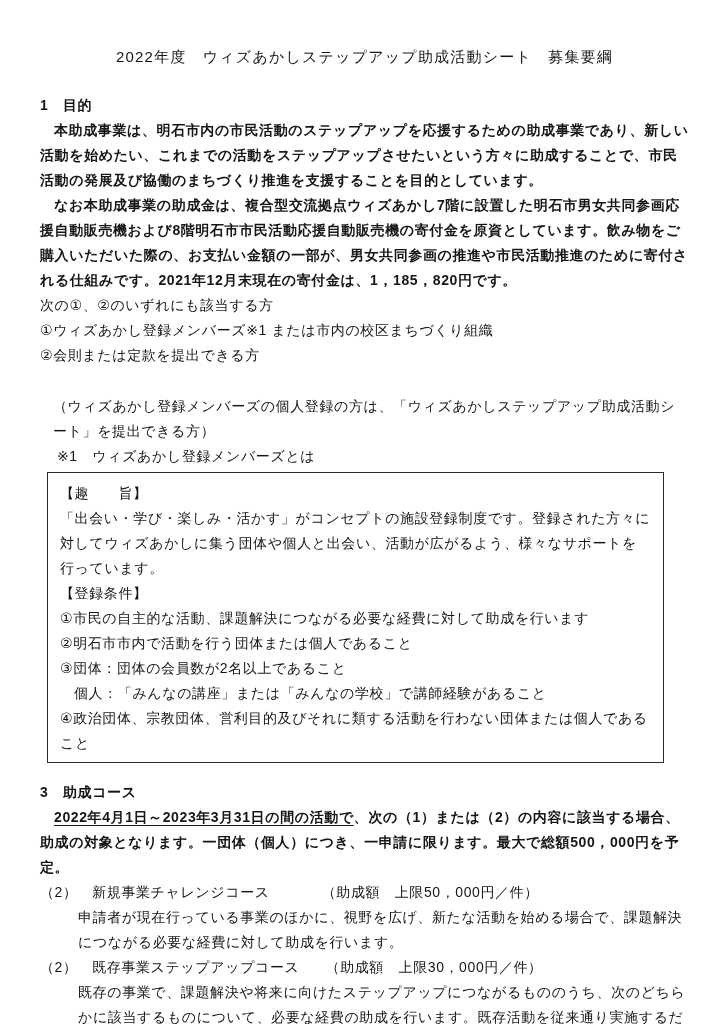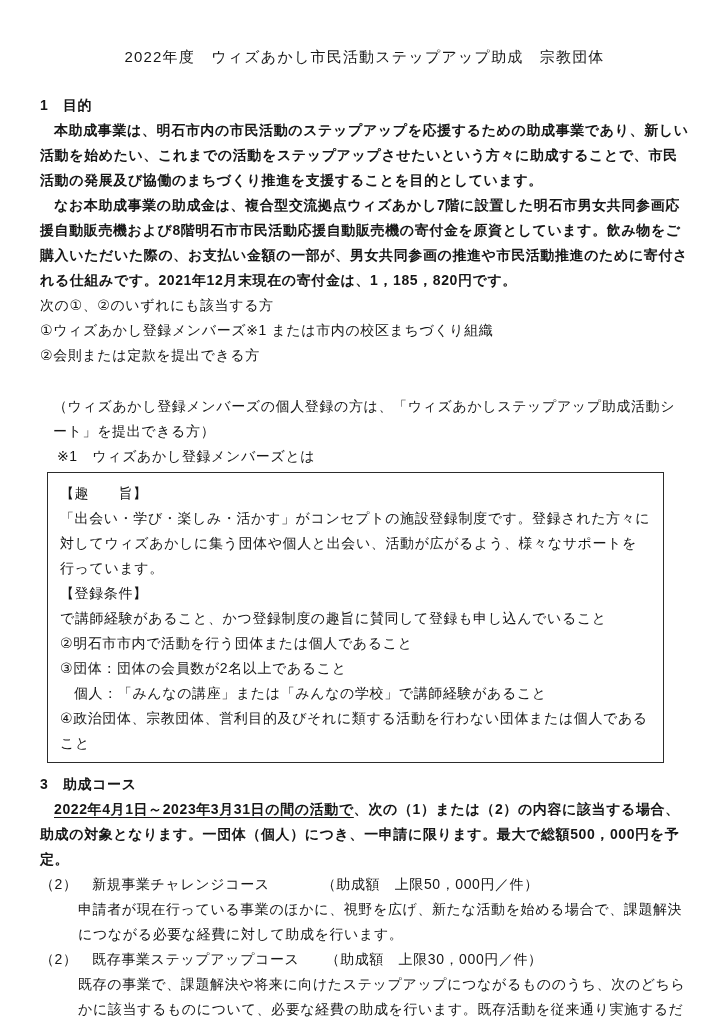--- a/index.html
+++ b/index.html
@@ -24,21 +24,21 @@
   }
   .title {
     font-size: 15px;
     line-height: 25px;
     letter-spacing: 1.2px;
     text-align: center;
     margin: 0 0 24px 0;
   }
   .bold { font-weight: bold; }
   .gap-blank { margin-top: 23px; }   
-  .gap-sec3  { margin-top: 9px; }
+  .gap-sec3  { margin-top: 17px; }
   .indent-first { text-indent: 14px; font-weight: bold; }  
   .indent-note { padding-left: 13px; margin-top: 26px; }
   .indent-ref  { padding-left: 17px; }
   .reg-box {
     box-sizing: border-box;
     width: 617px;
     margin: 3px 0 0 7px;
     border: 1.5px solid #2c2c2c;
     padding: 8px 12px 6px 12px;
   }
@@ -46,37 +46,37 @@
   .desc  { margin-left: 38px; }
   .underline { text-decoration: underline; text-underline-offset: 3px; }
   .amount-gap-1 { margin-left: 52px; }
   .amount-gap-2 { margin-left: 26px; }
 </style>
 </head>
 <body>
 
 <div class="page">
 
-  <div class="title">2022年度　ウィズあかし市民活動ステップアップ助成　宗教団体</div>
+  <div class="title">2022年度　ウィズあかしステップアップ助成活動シート　募集要綱</div>
 
   <p class="line bold">1　目的</p>
   <p class="line indent-first">本助成事業は、明石市内の市民活動のステップアップを応援するための助成事業であり、新しい活動を始めたい、これまでの活動をステップアップさせたいという方々に助成することで、市民活動の発展及び協働のまちづくり推進を支援することを目的としています。</p>
   <p class="line indent-first">なお本助成事業の助成金は、複合型交流拠点ウィズあかし7階に設置した明石市男女共同参画応援自動販売機および8階明石市市民活動応援自動販売機の寄付金を原資としています。飲み物をご購入いただいた際の、お支払い金額の一部が、男女共同参画の推進や市民活動推進のために寄付される仕組みです。2021年12月末現在の寄付金は、1，185，820円です。</p>
 
   <p class="line">次の①、②のいずれにも該当する方</p>
   <p class="line">①ウィズあかし登録メンバーズ※1 または市内の校区まちづくり組織</p>
   <p class="line">②会則または定款を提出できる方</p>
   <p class="line indent-note">（ウィズあかし登録メンバーズの個人登録の方は、「ウィズあかしステップアップ助成活動シート」を提出できる方）</p>
   <p class="line indent-ref">※1　ウィズあかし登録メンバーズとは</p>
 
   <div class="reg-box">
     <p class="line">【趣　　旨】</p>
     <p class="line">「出会い・学び・楽しみ・活かす」がコンセプトの施設登録制度です。登録された方々に対してウィズあかしに集う団体や個人と出会い、活動が広がるよう、様々なサポートを行っています。</p>
     <p class="line">【登録条件】</p>
-    <p class="line">で講師経験があること、かつ登録制度の趣旨に賛同して登録も申し込んでいること</p>
+    <p class="line">①市民の自主的な活動、課題解決につながる必要な経費に対して助成を行います</p>
     <p class="line">②明石市市内で活動を行う団体または個人であること</p>
     <p class="line">③団体：団体の会員数が2名以上であること</p>
     <p class="line cond-sub">個人：「みんなの講座」または「みんなの学校」で講師経験があること</p>
     <p class="line">④政治団体、宗教団体、営利目的及びそれに類する活動を行わない団体または個人であること</p>
   </div>
 
   <p class="line bold gap-sec3">3　助成コース</p>
   <p class="line indent-first"><span class="underline">2022年4月1日～2023年3月31日の間の活動で</span><span>、次の（1）または（2）の内容に該当する場合、助成の対象となります。一団体（個人）につき、一申請に限ります。最大で総額500，000円を予定。</span></p>
 
   <p class="line"><span>（2）　新規事業チャレンジコース</span><span class="amount-gap-1">（助成額　上限50，000円／件）</span></p>

